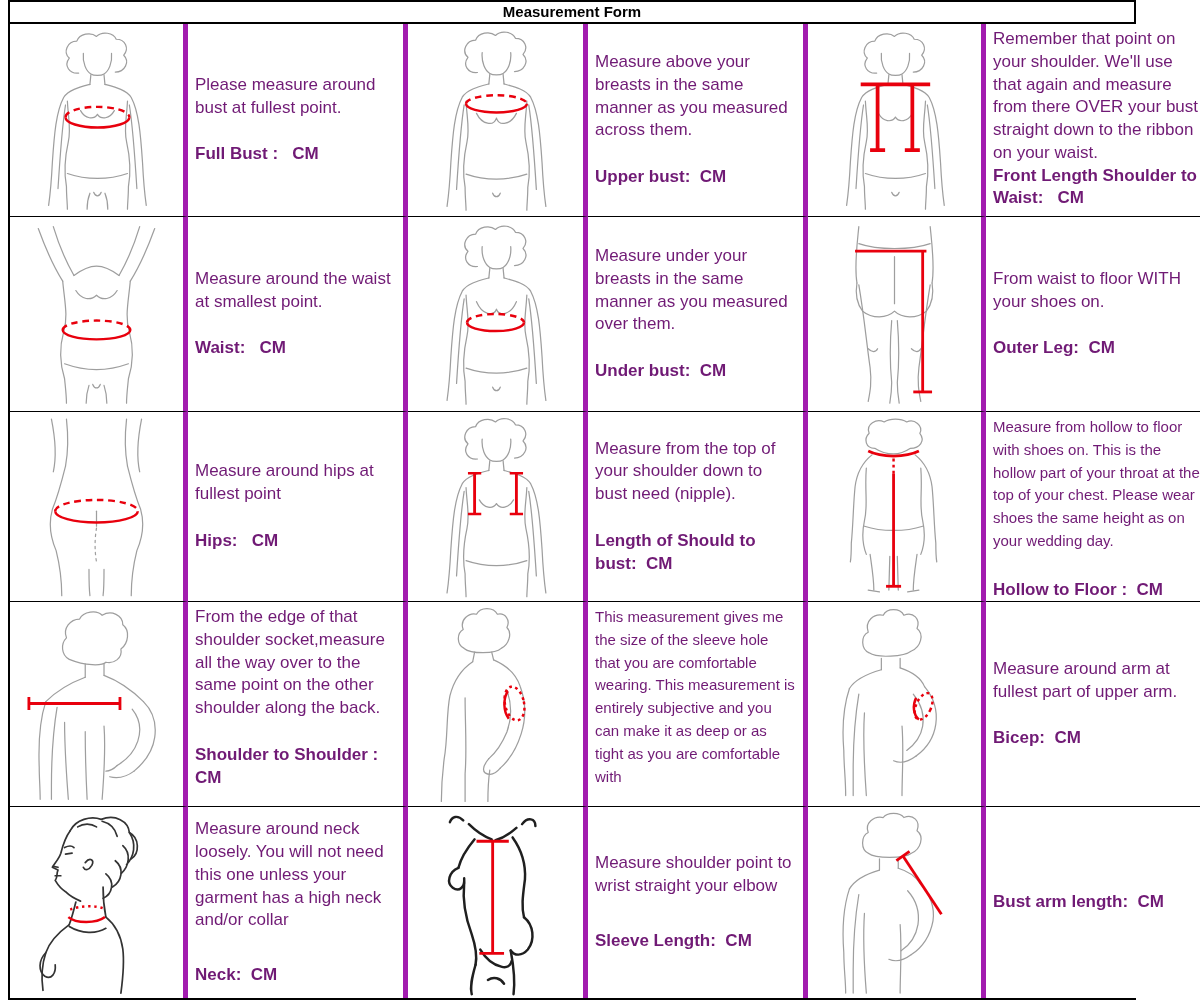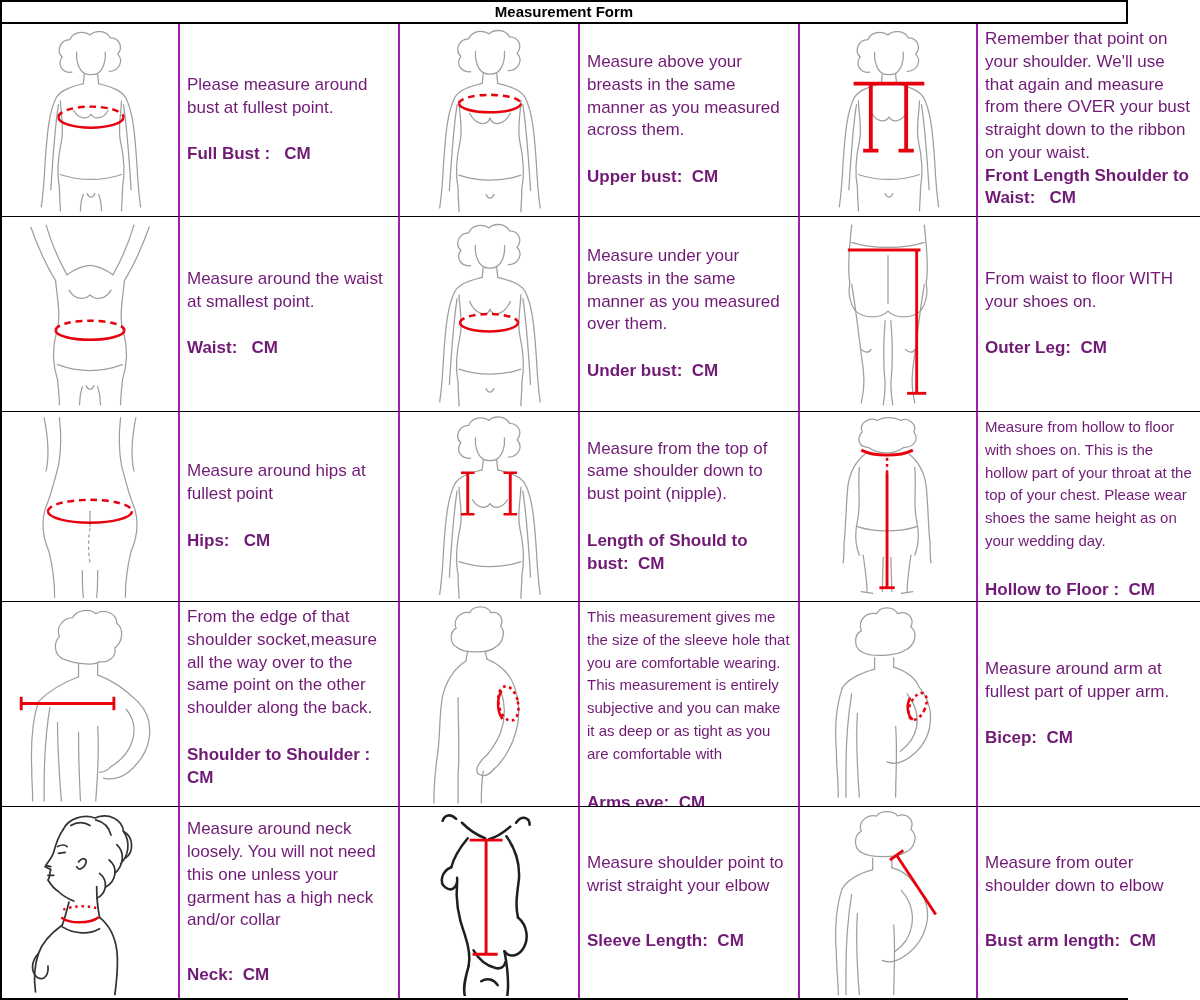--- a/index.html
+++ b/index.html
@@ -1,20 +1,20 @@
 <!DOCTYPE html>
 <html><head>
 <meta charset="utf-8">
 <style>
   * { margin:0; padding:0; box-sizing:border-box; }
   html,body { background:#fff; font-family:"Liberation Sans", sans-serif; }
-  .form { width:1128px; height:1000px; border:2px solid #000; display:flex; flex-direction:column; background:#fff; }
+  .form { width:1128px; height:1000px; border:2px solid #000; display:flex; flex-direction:column; background:#fff;margin-left:8px; }
   .title-bar { height:22px; line-height:20px; text-align:center; font-weight:bold; font-size:15px; border-bottom:2px solid #000; }
   .grid { flex:1; display:grid; grid-template-columns:178px 220px 180px 220px 178px 222px; grid-template-rows:193px 195px 190px 205px 191px; }
-  .cell { border-right:2px solid #a21caf; border-bottom:1px solid #000; overflow:hidden; background:#fff; }
+  .cell { border-right:5px solid #a21caf; border-bottom:1px solid #000; overflow:hidden; background:#fff; }
   .cell:nth-child(6n){ border-right:none; }
   .cell:nth-last-child(-n+6){ border-bottom:none;gap:8px; }
   .fig-cell { display:flex; align-items:stretch; justify-content:center; padding:2px; }
   .fig-cell svg { width:100%; height:100%; }
   .text-cell { display:flex; flex-direction:column; justify-content:center; padding:3px 7px; font-size:17px; line-height:1.34; color:#701a75; }
   .text-cell .desc { margin-bottom:22px; }
   .text-cell .label { font-weight:bold; white-space:pre-wrap; }
   .text-cell.tight { justify-content:flex-start; padding-top:4px; }
   .text-cell.tight .desc { margin-bottom:0; }
   .text-cell.gap .desc { margin-bottom:24px; }
@@ -221,21 +221,21 @@
           <path d="M73,88 C78,97 87,98 91,92 M91,92 C95,98 104,97 109,88"></path>
           <path d="M59,152 C79,159 103,159 123,152"></path>
         </g>
         <g class="r">
           <path class="w3" d="M68,60 L68,103 M112,60 L112,103"></path>
           <path class="w26" d="M61,60 L75,60 M61,103 L75,103 M105,60 L119,60 M105,103 L119,103"></path>
         </g>
       </svg>
     </div>
     <div class="cell text-cell gap">
-      <p class="desc">Measure from the top of same shoulder down to bust point (nipple).</p>
+      <p class="desc">Measure from the top of your shoulder down to bust need (nipple).</p>
       <p class="label">Length of Should to bust:  CM</p>
     </div>
 
     <div class="cell fig-cell">
       <svg viewBox="0 0 180 190" preserveAspectRatio="xMidYMid meet">
         <g class="g">
           <path d="M69,33 C59,33 57,23 63,17 C59,7 71,1 79,5 C85,1 97,1 103,5 C111,1 121,9 117,17 C123,25 117,33 107,33 C101,37 95,39 89,39 C83,39 75,37 69,33"></path>
           <path d="M66,40 C56,48 50,58 48,74 C46,94 46,114 44,134 C44,142 44,148 43,154"></path>
           <path d="M112,40 C122,48 128,58 130,74 C132,94 132,114 134,134 C134,142 134,148 135,154"></path>
           <path d="M60,54 C58,78 62,94 58,110 C55,124 56,136 60,146"></path>
@@ -394,18 +394,17 @@
           <path d="M108,152 C100,158 91,160 84,157"></path>
           <path d="M58,108 C56,138 58,168 60,193 M96,120 C98,148 96,172 96,193"></path>
         </g>
         <g class="r">
           <path class="w3" d="M99,47 L140,109"></path>
           <path class="w3" d="M92,52 L106,42"></path>
         </g>
       </svg>
     </div>
     <div class="cell text-cell gap">
-      <p class="desc">Measure from outer shoulder down to elbow</p>
       <p class="label">Bust arm length:  CM</p>
     </div>
 
   </div>
 </div>
 
 </body></html>

